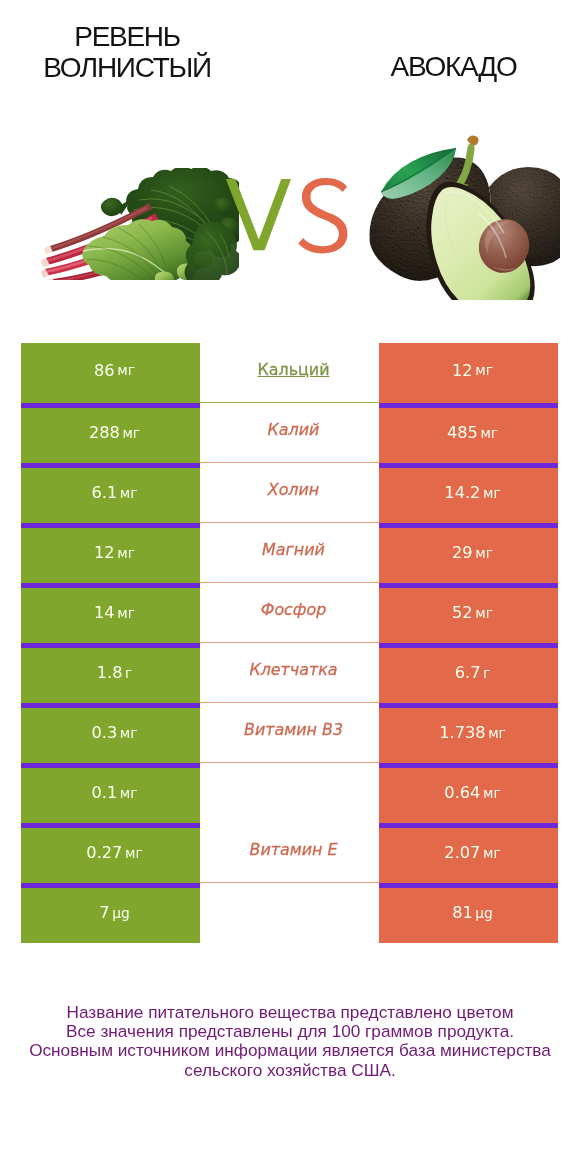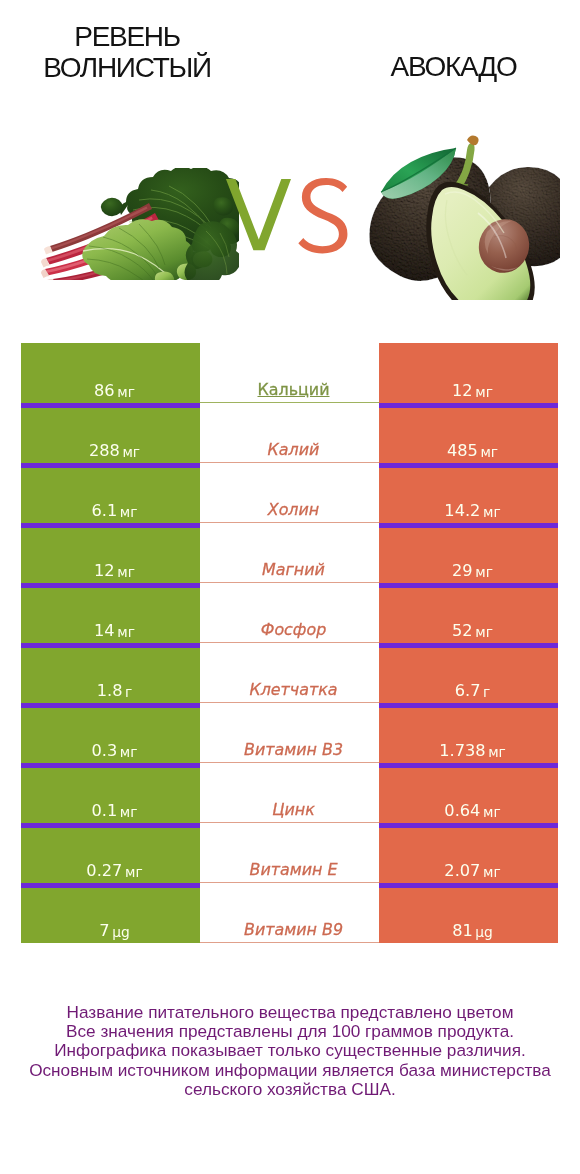--- a/index.html
+++ b/index.html
@@ -10,21 +10,21 @@
   .title{position:absolute;text-align:center;font-size:28px;line-height:31px;color:#131313;font-weight:400;letter-spacing:-1.3px;}
   .title-left{left:0;width:254px;top:21px;}
   .title-right{left:290px;width:327px;top:51px;}
   .hero{position:absolute;left:0;top:0;width:580px;height:344px;}
   .hero-left{position:absolute;left:41px;top:168px;width:198px;height:112px;}
   .hero-right{position:absolute;left:366px;top:134px;width:194px;height:166px;}
   .vs{position:absolute;left:222px;top:176px;width:130px;height:80px;}
   
   .table{position:absolute;left:0;top:343px;width:580px;}
   .row{position:relative;height:60px;}
-  .cell{position:absolute;top:0;height:100%;display:flex;align-items:flex-end;justify-content:center;box-sizing:border-box;padding-left:8px;}
+  .cell{position:absolute;top:0;height:100%;display:flex;align-items:center;justify-content:center;box-sizing:border-box;padding-left:8px;}
   .left{left:21px;width:179px;background:#81a62e;}
   .right{left:379px;width:179px;background:#e2694a;}
   .mid{left:200px;width:179px;background:#fff;}
   .row + .row .left, .row + .row .right{border-top:5px solid #6d28d9;}
   .row.green .mid{border-bottom:1px solid #9fb35f;}
   .row.orange .mid{border-bottom:1px solid #e0a08b;}
   .val{color:#fcffee;font-family:"DejaVu Sans",sans-serif;font-size:16.2px;letter-spacing:0px;position:relative;top:-3px;}
   .unit{font-size:13.8px;margin-left:2.6px;}
   .nut{font-family:"DejaVu Sans",sans-serif;font-size:15.9px;font-weight:400;-webkit-text-stroke:0.3px;position:relative;top:-3px;}
   .row.green .nut{color:#7e9445;text-decoration:underline;}
@@ -371,23 +371,20 @@
         <div class="cell right">
           <span class="val">1.738</span>
           <span class="val unit">мг</span>
         </div>
       </div>
       <div class="row orange">
         <div class="cell left">
           <span class="val">0.1</span>
           <span class="val unit">мг</span>
         </div>
-        <div class="cell mid">
-          <span class="nut">Цинк</span>
-        </div>
         <div class="cell right">
           <span class="val">0.64</span>
           <span class="val unit">мг</span>
         </div>
       </div>
       <div class="row orange">
         <div class="cell left">
           <span class="val">0.27</span>
           <span class="val unit">мг</span>
         </div>
@@ -396,32 +393,28 @@
         </div>
         <div class="cell right">
           <span class="val">2.07</span>
           <span class="val unit">мг</span>
         </div>
       </div>
       <div class="row orange">
         <div class="cell left">
           <span class="val">7</span>
           <span class="val unit">µg</span>
-        </div>
-        <div class="cell mid">
-          <span class="nut">Витамин B9</span>
         </div>
         <div class="cell right">
           <span class="val">81</span>
           <span class="val unit">µg</span>
         </div>
       </div>
     </div>
 
   <div class="footer" id="footer-text">
       <div class="fline">Название питательного вещества представлено цветом</div>
       <div class="fline">Все значения представлены для 100 граммов продукта.</div>
-      <div class="fline">Инфографика показывает только существенные различия.</div>
       <div class="fline">Основным источником информации является база министерства</div>
       <div class="fline">сельского хозяйства США.</div>
     </div>
 
 </div>
 
 </body></html>

